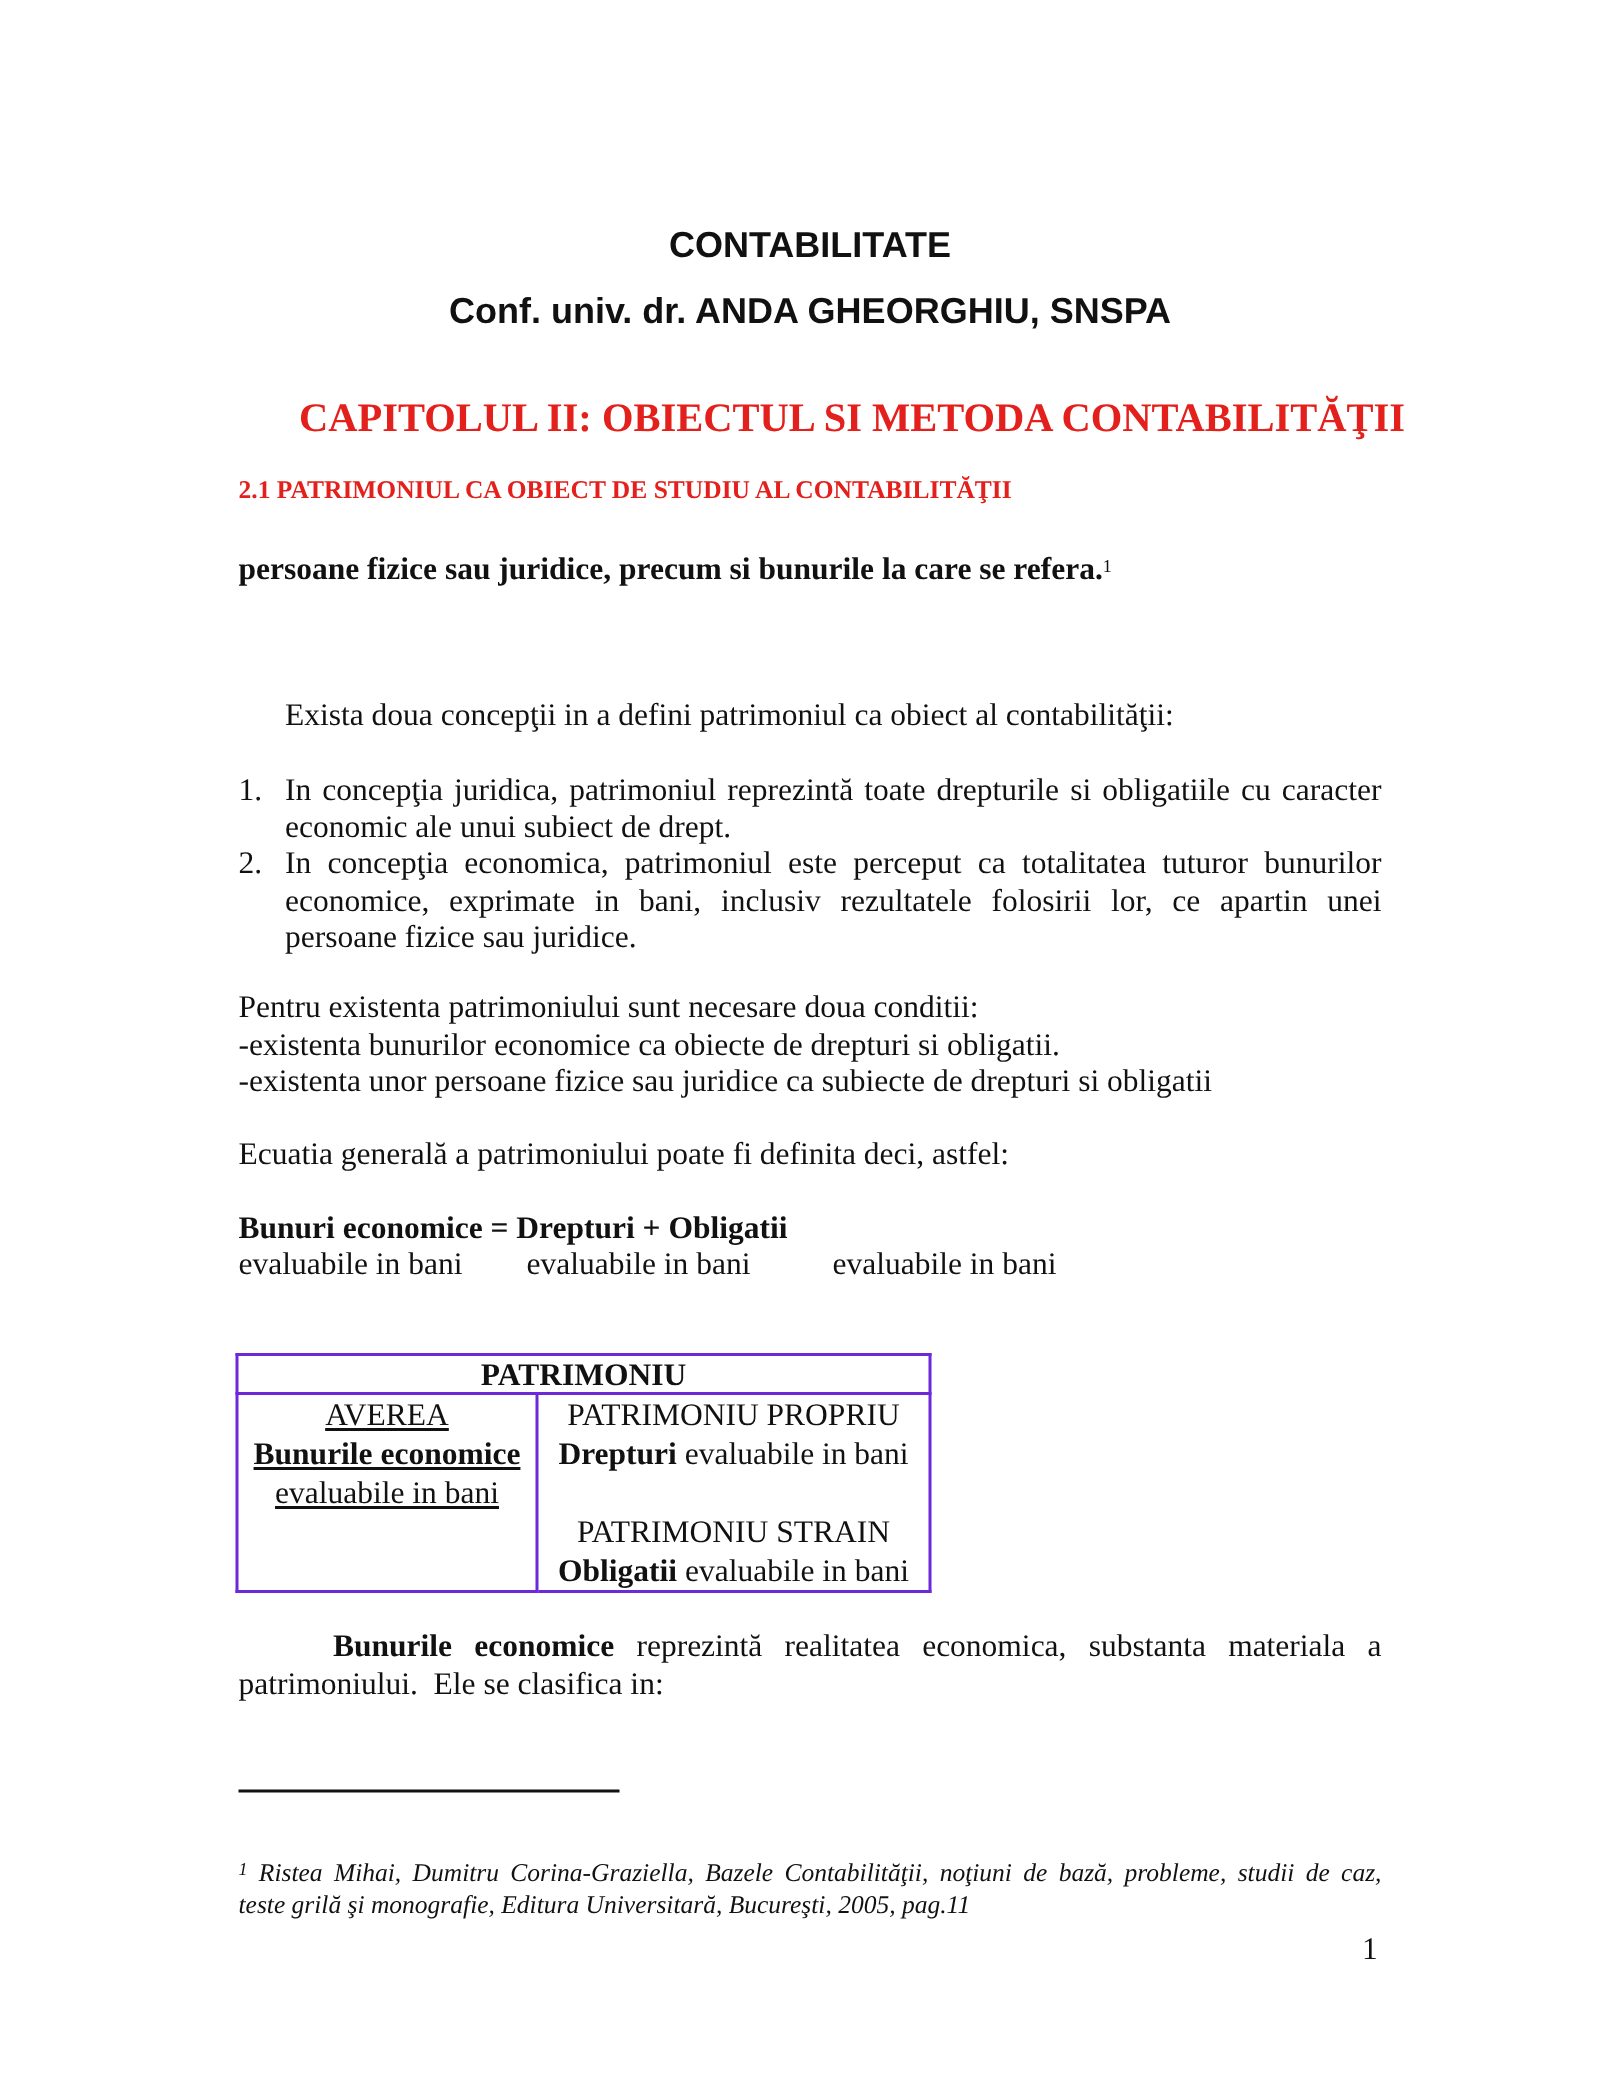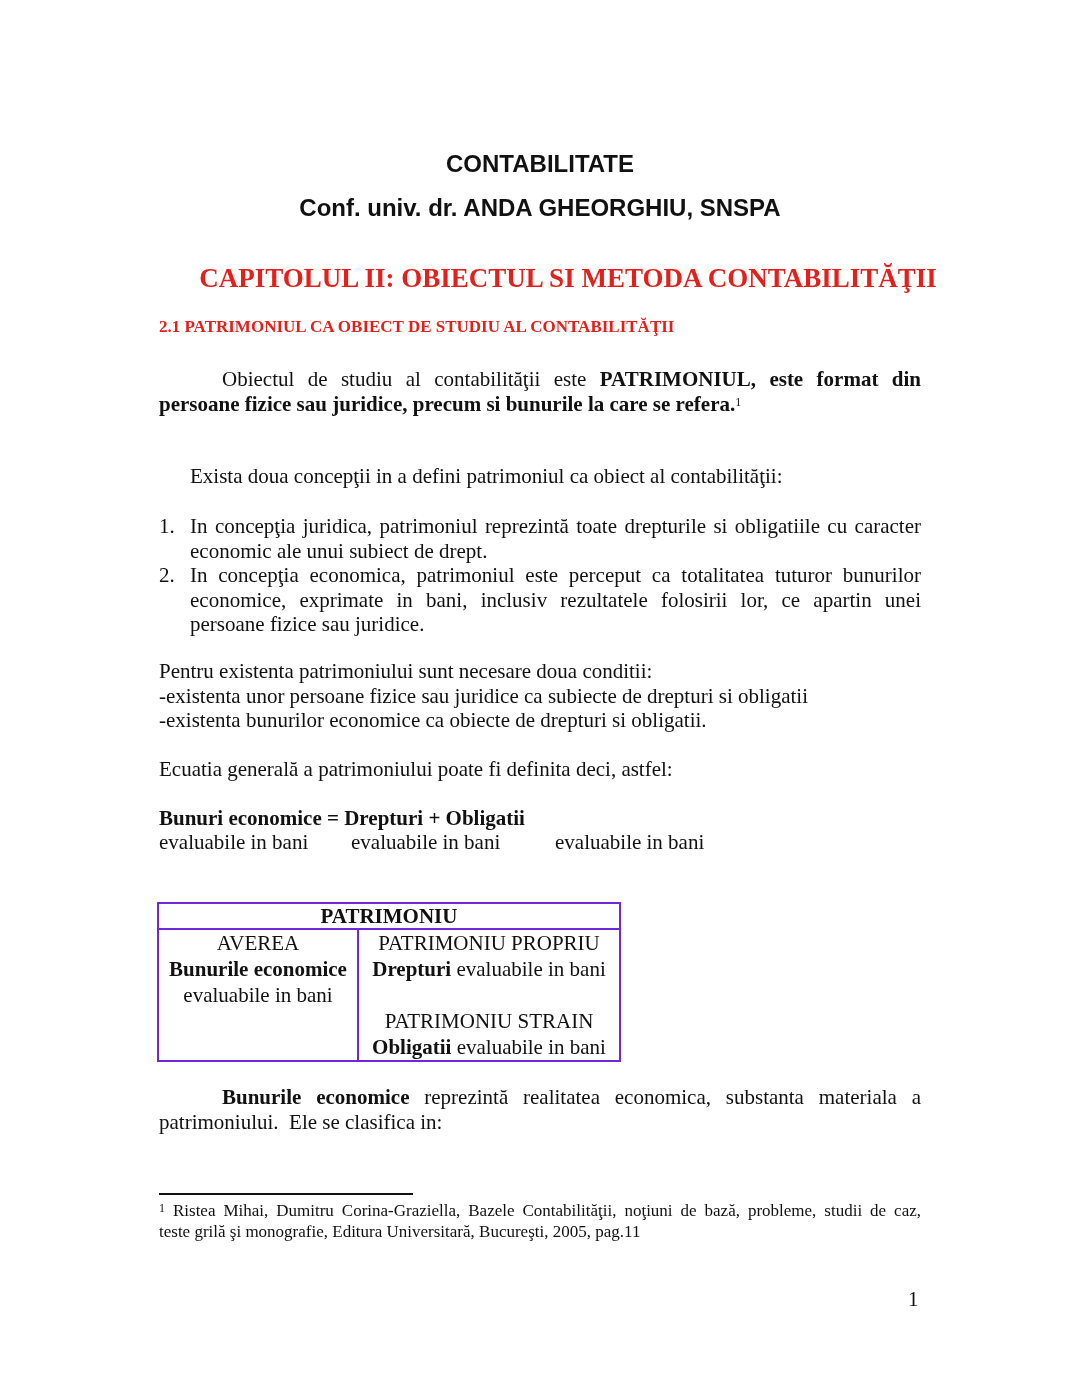--- a/index.html
+++ b/index.html
@@ -23,21 +23,20 @@
 <div>
 
   <div class="abs title-sans" style="top:150px; font-size:24px;">CONTABILITATE</div>
   <div class="abs title-sans" style="top:194px; font-size:24px;">Conf. univ. dr. ANDA GHEORGHIU, SNSPA</div>
 
   <div class="abs red" style="top:263px; left:0; width:1080px; text-align:center; font-size:27px;padding-left:28px;">CAPITOLUL II: OBIECTUL SI METODA CONTABILITĂŢII</div>
 
   <div class="abs red" style="top:317px; left:159px; font-size:17px;">2.1 PATRIMONIUL CA OBIECT DE STUDIU AL CONTABILITĂŢII</div>
 
   <div class="abs body-text" style="top:367px; left:159px; width:762px;">
-    <div class="justfull" style="text-indent:63px;"><span>Obiectul de studiu al contabilităţii este </span><b>PATRIMONIUL</b><b>, este format din</b></div>
     <div><b>persoane fizice sau juridice, precum si bunurile la care se refera.</b><sup>1</sup></div>
   </div>
 
   <div class="abs body-text" style="top:464px; left:190px;">Exista doua concepţii in a defini patrimoniul ca obiect al contabilităţii:</div>
 
   <div class="abs body-text" style="top:514px; left:159px; width:762px;">
     <div style="position:relative;">
       <span style="position:absolute; left:0;">1.</span>
       <div style="margin-left:31px;">
         <div class="justfull">In concepţia juridica, patrimoniul reprezintă toate drepturile si obligatiile cu caracter</div>
@@ -49,37 +48,37 @@
       <div style="margin-left:31px;">
         <div class="justfull">In concepţia economica, patrimoniul este perceput ca totalitatea tuturor bunurilor</div>
         <div class="justfull">economice, exprimate in bani, inclusiv rezultatele folosirii lor, ce apartin unei</div>
         <div>persoane fizice sau juridice.</div>
       </div>
     </div>
   </div>
 
   <div class="abs body-text" style="top:659px; left:159px;">
     <div>Pentru existenta patrimoniului sunt necesare doua conditii:</div>
+    <div>-existenta bunurilor economice ca obiecte de drepturi si obligatii.</div>
     <div>-existenta unor persoane fizice sau juridice ca subiecte de drepturi si obligatii</div>
-    <div>-existenta bunurilor economice ca obiecte de drepturi si obligatii.</div>
   </div>
 
   <div class="abs body-text" style="top:757px; left:159px;">Ecuatia generală a patrimoniului poate fi definita deci, astfel:</div>
   <div class="abs body-text" style="top:806px; left:159px;"><b>Bunuri economice = Drepturi + Obligatii</b></div>
   <div class="abs body-text" style="top:830px; left:159px;">evaluabile in bani</div>
   <div class="abs body-text" style="top:830px; left:351px;">evaluabile in bani</div>
   <div class="abs body-text" style="top:830px; left:555px;">evaluabile in bani</div>
 
   <table class="abs patr" style="top:902px; left:157px; width:464px;">
     <tbody>
         <tr>
       <td colspan="2" style="line-height:24px;"><b>PATRIMONIU</b></td>
     </tr>
     <tr>
-      <td style="width:186px; height:124px;">
+      <td style="width:186px; height:124px;text-decoration:underline;">
         <div>AVEREA</div>
         <div><b>Bunurile economice</b></div>
         <div>evaluabile in bani</div>
       </td>
       <td>
         <div>PATRIMONIU PROPRIU</div>
         <div><b>Drepturi</b><span> evaluabile in bani</span></div>
         <div style="height:26px;"></div>
         <div>PATRIMONIU STRAIN</div>
         <div><b>Obligatii</b><span> evaluabile in bani</span></div>
@@ -88,20 +87,20 @@
   </tbody>
     </table>
 
   <div class="abs body-text" style="top:1085px; left:159px; width:762px;">
     <div class="justfull" style="text-indent:63px;"><b>Bunurile economice</b><span> reprezintă realitatea economica, substanta materiala a</span></div>
     <div style="white-space:pre;">patrimoniului.  Ele se clasifica in:</div>
   </div>
 
   <div class="abs" style="top:1193px; left:159px; width:254px; height:2px; background:#111;"></div>
 
-  <div class="abs footnote" style="top:1200px; left:159px; width:762px;">
+  <div class="abs footnote" style="top:1238px; left:159px; width:762px;font-style:italic;">
     <div class="justfull"><sup>1</sup><span> Ristea Mihai, Dumitru Corina-Graziella, Bazele Contabilităţii, noţiuni de bază, probleme, studii de caz,</span></div>
     <div>teste grilă şi monografie, Editura Universitară, Bucureşti, 2005, pag.11</div>
   </div>
 
   <div class="abs" style="top:1287px; left:908px; font-size:21px;">1</div>
 
 </div>
 
 </body></html>

